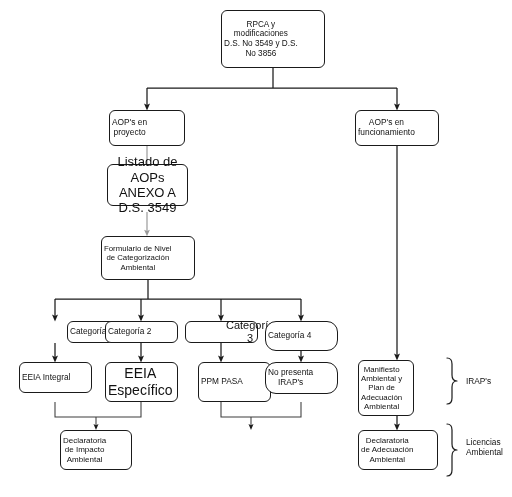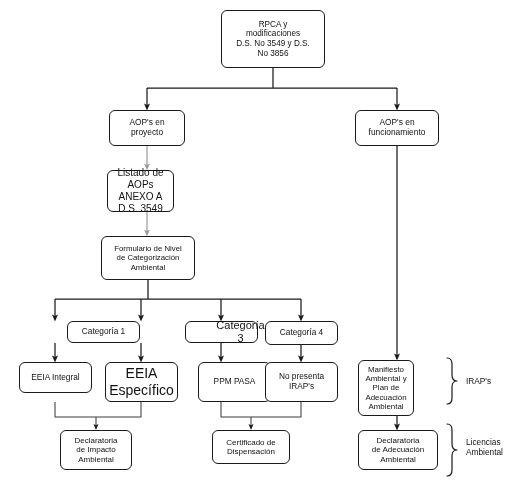--- a/index.html
+++ b/index.html
@@ -29,21 +29,20 @@
     pointer-events: none;
   }
   .node {
     position: absolute;
     box-sizing: border-box;
     border: 1.3px solid #1a1a1a;
     border-radius: 6px;
     background: #ffffff;
     display: flex;
     align-items: center;
-    justify-content: center;
     text-align: center;
     line-height: 1.18;
     color: #111111;
     padding: 1px 2px;
     z-index: 2;
   }
   .node .txt {
     display: block;
     white-space: pre-line;
   }
@@ -123,69 +122,68 @@
 No 3856</span>
   </div>
   <div class="node" style="left: 109px; top: 110px; width: 76px; height: 36px; font-size: 8.4px;">
     <span class="txt">AOP's en
 proyecto</span>
   </div>
   <div class="node" style="left: 355px; top: 110px; width: 84px; height: 36px; font-size: 8.4px;">
     <span class="txt">AOP's en
 funcionamiento</span>
   </div>
-  <div class="node" style="left: 107px; top: 170px; width: 67px; height: 42px; font-size: 10px;">
+  <div class="node" style="left: 107px; top: 164px; width: 81px; height: 42px; font-size: 13px;">
     <span class="txt">Listado de AOPs
 ANEXO A
 D.S. 3549</span>
   </div>
   <div class="node" style="left: 101px; top: 236px; width: 94px; height: 44px; font-size: 7.8px;">
     <span class="txt">Formulario de Nivel
 de Categorización
 Ambiental</span>
   </div>
   <div class="node" style="left: 19px; top: 321px; width: 73px; height: 22px; font-size: 8.3px; margin-left: 48px;">
     <span class="txt">Categoría 1</span>
   </div>
+  <div class="node" style="left: 105px; top: 321px; width: 73px; height: 22px; font-size: 8.3px;">
+    <span class="txt">Categoría 2</span>
+  </div>
   <div class="node" style="left: 185px; top: 321px; width: 73px; height: 22px; font-size: 11px; padding-left: 40px;">
     <span class="txt">Categoría 3</span>
   </div>
-  <div class="node" style="left: 265px; top: 321px; width: 73px; height: 24px; font-size: 8.3px;">
+  <div class="node" style="left: 265px; top: 321px; width: 73px; height: 30px; font-size: 8.3px; border-radius: 11px;">
     <span class="txt">Categoría 4</span>
   </div>
   <div class="node" style="left: 19px; top: 362px; width: 73px; height: 31px; font-size: 8.3px;">
     <span class="txt">EEIA Integral</span>
   </div>
   <div class="node" style="left: 105px; top: 362px; width: 73px; height: 40px; font-size: 14px;">
     <span class="txt">EEIA
 Específico</span>
   </div>
   <div class="node" style="left: 198px; top: 362px; width: 73px; height: 40px; font-size: 8.3px;">
     <span class="txt">PPM PASA</span>
   </div>
-  <div class="node" style="left: 265px; top: 362px; width: 73px; height: 40px; font-size: 8.3px;">
+  <div class="node" style="left: 265px; top: 362px; width: 73px; height: 32px; font-size: 8.3px; border-radius: 11px;">
     <span class="txt">No presenta
 IRAP's</span>
   </div>
   <div class="node" style="left: 358px; top: 360px; width: 56px; height: 56px; font-size: 7.9px;">
     <span class="txt">Manifiesto
 Ambiental y
 Plan de
 Adecuación
 Ambiental</span>
   </div>
   <div class="node" style="left: 60px; top: 430px; width: 72px; height: 40px; font-size: 8px;">
     <span class="txt">Declaratoria
 de Impacto
 Ambiental</span>
   </div>
-  <div class="node" style="left: 212px; top: 430px; width: 78px; height: 34px; font-size: 8px;">
-    <span class="txt">Certificado de
-Dispensación</span>
-  </div>
   <div class="node" style="left: 358px; top: 430px; width: 80px; height: 40px; font-size: 8px;">
     <span class="txt">Declaratoria
 de Adecuación
 Ambiental</span>
   </div>
 
   <div class="brace-label" style="left: 466px; top: 376px; font-size: 8.3px;">IRAP's</div>
   <div class="brace-label" style="left: 466px; top: 437px; font-size: 8.3px;">Licencias
 Ambiental</div>
 

